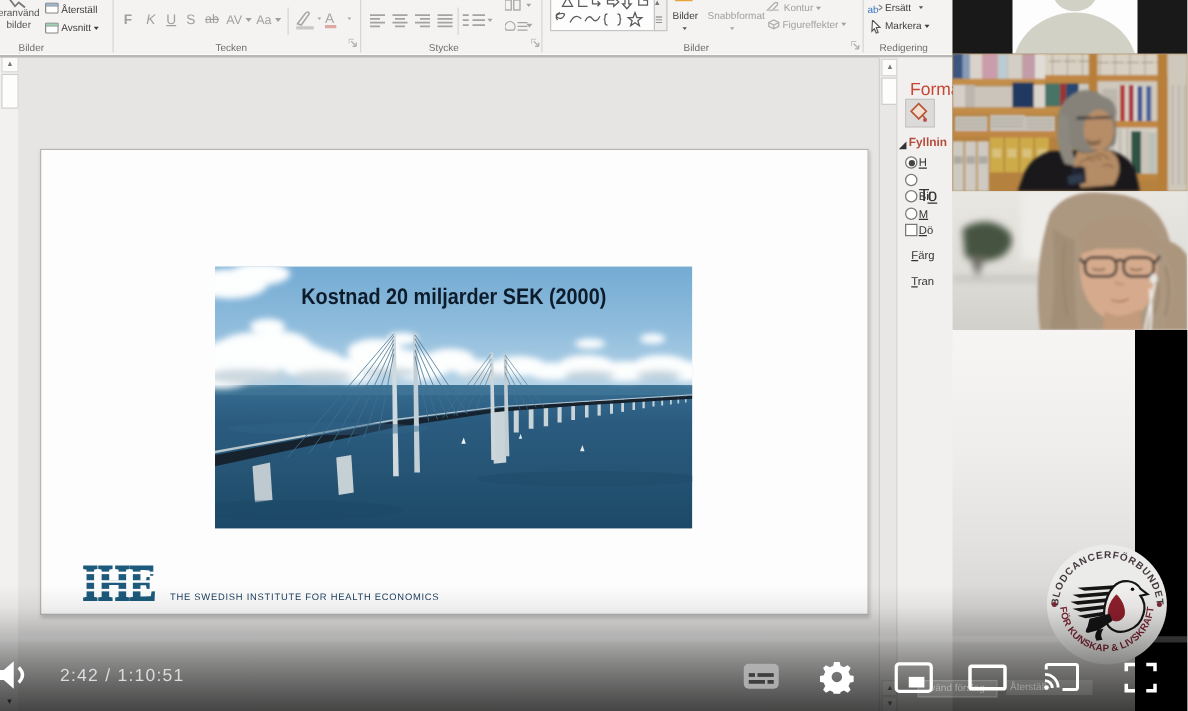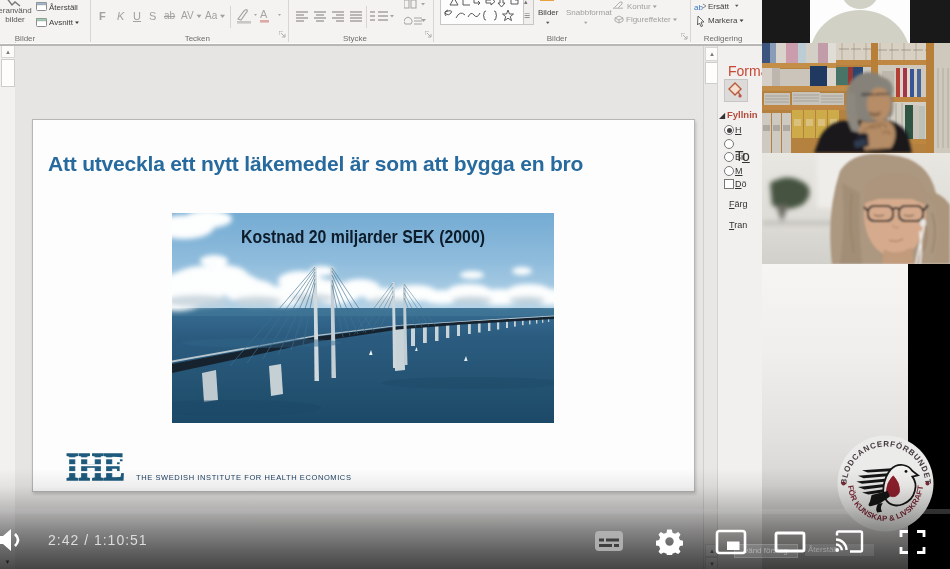--- a/index.html
+++ b/index.html
@@ -67,21 +67,21 @@
       <path d="M18,6 l3,0 l-1.5,2 Z" fill="#a8a6a4"></path>
     </svg>
     <svg class="abs" style="left:260px;top:8px;" width="24" height="16" viewBox="0 0 24 16">
       <text x="0" y="10" font-size="11" fill="#a8a6a4" font-family="Liberation Sans">A</text>
       <rect x="0" y="12" width="9" height="2.6" fill="#c05046" opacity="0.45"></rect>
       <path d="M18,6 l3,0 l-1.5,2 Z" fill="#a8a6a4"></path>
     </svg>
     <svg class="abs" style="left:279px;top:31px;" width="7" height="7" viewBox="0 0 7 7">
       <path d="M0,0 L4,0 M0,0 L0,4 M2,2 L6,6 M6,6 L6,3 M6,6 L3,6" stroke="#b0aeac" stroke-width="1"></path>
     </svg>
-    <div class="glbl" style="left:160px;width:50px;text-align:right;">Tecken</div>
+    <div class="glbl" style="left:160px;width:50px;text-align:center;">Tecken</div>
     <div class="sep" style="left:288px;"></div>
 
     <svg class="abs" style="left:296px;top:11px;" width="90" height="12" viewBox="0 0 90 12">
       <g stroke="#a5a3a1" stroke-width="1.4">
         <path d="M0,1 h12 M0,4 h8 M0,7 h12 M0,10 h8"></path>
         <path d="M18,1 h12 M20,4 h8 M18,7 h12 M20,10 h8"></path>
         <path d="M36,1 h12 M40,4 h8 M36,7 h12 M40,10 h8"></path>
         <path d="M54,1 h12 M54,4 h12 M54,7 h12 M54,10 h12"></path>
       </g>
     </svg>
@@ -196,21 +196,20 @@
     <div class="abs" style="left:17px;top:106px;font-size:9px;color:#333;">Bil</div>
     <div class="abs" style="left:6px;top:119.5px;width:8px;height:8px;border:1px solid #777;border-radius:50%;background:#fff;"></div>
     <div class="abs" style="left:17px;top:119.5px;font-size:9px;color:#333;"><span style="text-decoration:underline;">M</span></div>
     <div class="abs" style="left:6px;top:132.5px;width:8px;height:8px;border:1px solid #777;background:#fff;"></div>
     <div class="abs" style="left:17px;top:132.5px;font-size:9px;color:#333;"><span style="text-decoration:underline;">D</span>ö</div>
     <div class="abs" style="left:11px;top:153px;font-size:9px;color:#333;"><span style="text-decoration:underline;">F</span>ärg</div>
     <div class="abs" style="left:11px;top:174px;font-size:9px;color:#333;"><span style="text-decoration:underline;">T</span>ran</div>
   </div>
 
   <div class="abs" id="slide">
-    <div style="position:absolute;left:15px;top:32px;width:640px;font-size:21px;font-weight:bold;color:#276a9e;letter-spacing:-0.2px;">Att utveckla ett nytt läkemedel är som att bygga en bro</div>
 
     <div style="position:absolute;left:139px;top:93px;width:382px;height:210px;overflow:hidden;text-align:center;">
       <svg width="382" height="210" viewBox="0 0 382 210">
         <defs>
           <linearGradient id="sky" x1="0" y1="0" x2="0" y2="1">
             <stop offset="0" stop-color="#74abd3"></stop>
             <stop offset="0.5" stop-color="#8fbcdc"></stop>
             <stop offset="1" stop-color="#b5d3e7"></stop>
           </linearGradient>
           <linearGradient id="sea" x1="0" y1="0" x2="0" y2="1">

